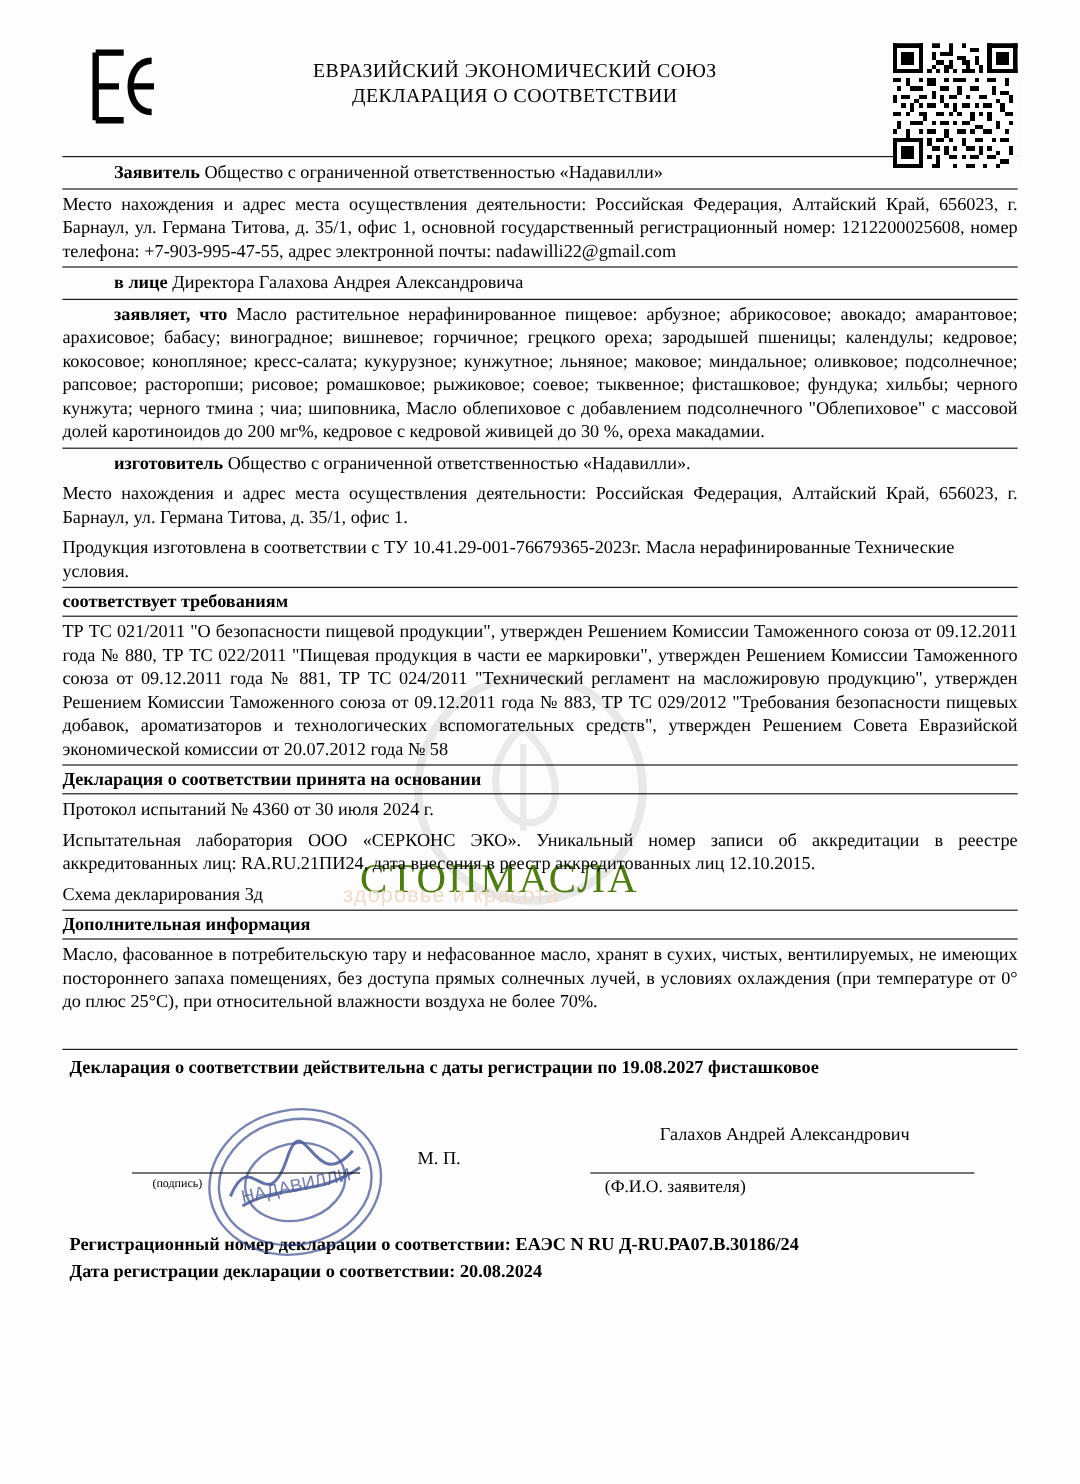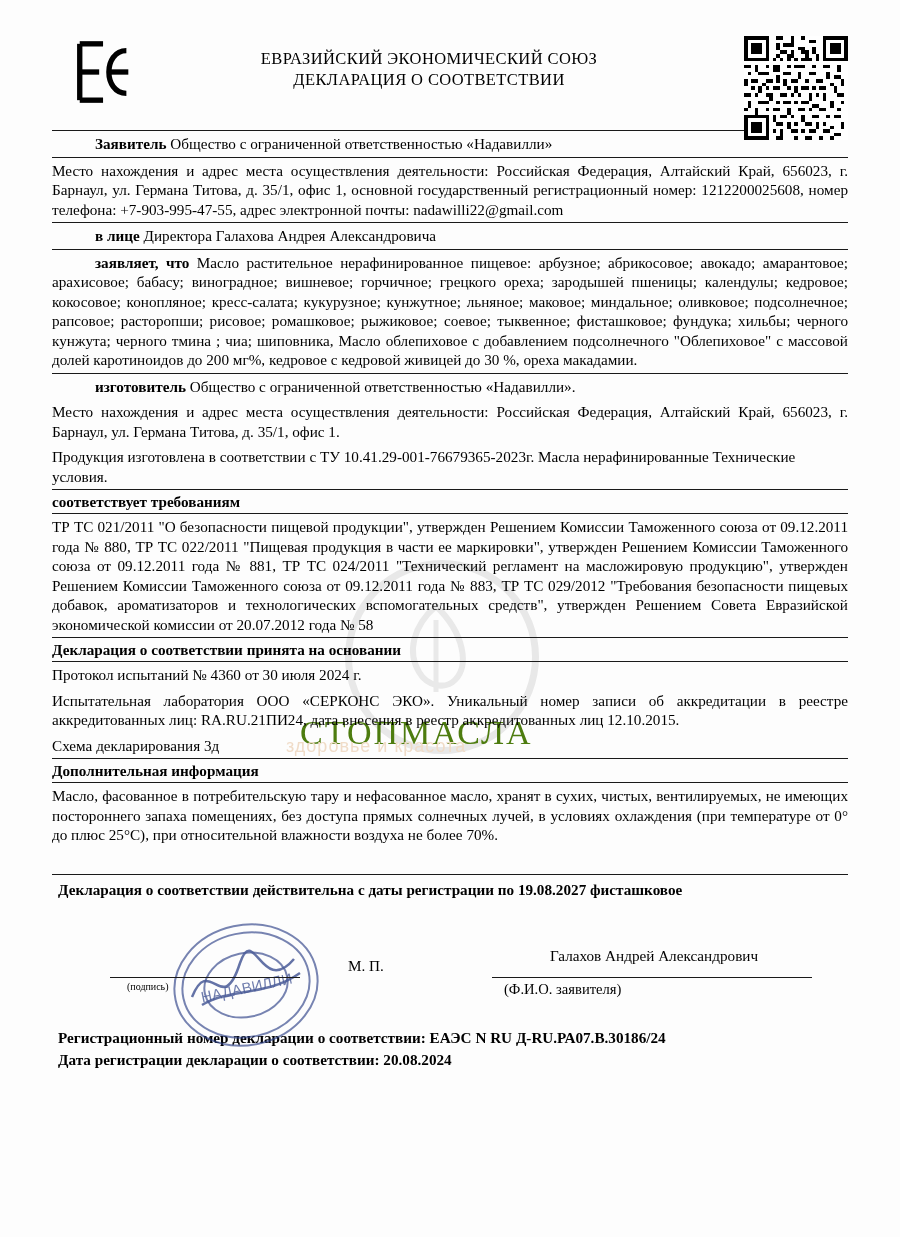--- a/index.html
+++ b/index.html
@@ -152,21 +152,21 @@
   .sig-line-right {
     position: absolute;
     left: 440px;
     top: 64px;
     width: 320px;
     border-bottom: 1px solid #1a1a1a;
   }
   .sig-name-right {
     position: absolute;
     left: 452px;
-    top: 34px;
+    top: 24px;
     font-size: 15.2px;
     width: 300px;
     text-align: center;
   }
   .sig-label-right {
     position: absolute;
     left: 452px;
     top: 68px;
     font-size: 14.6px;
     width: 300px;

